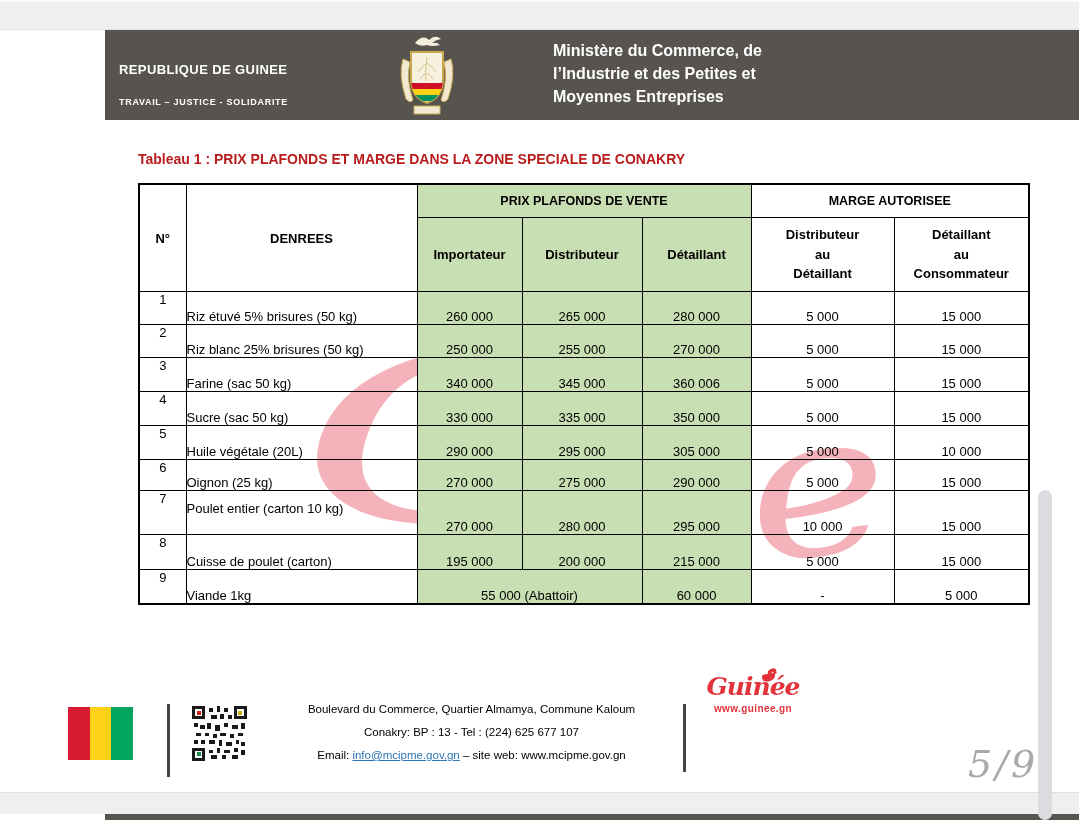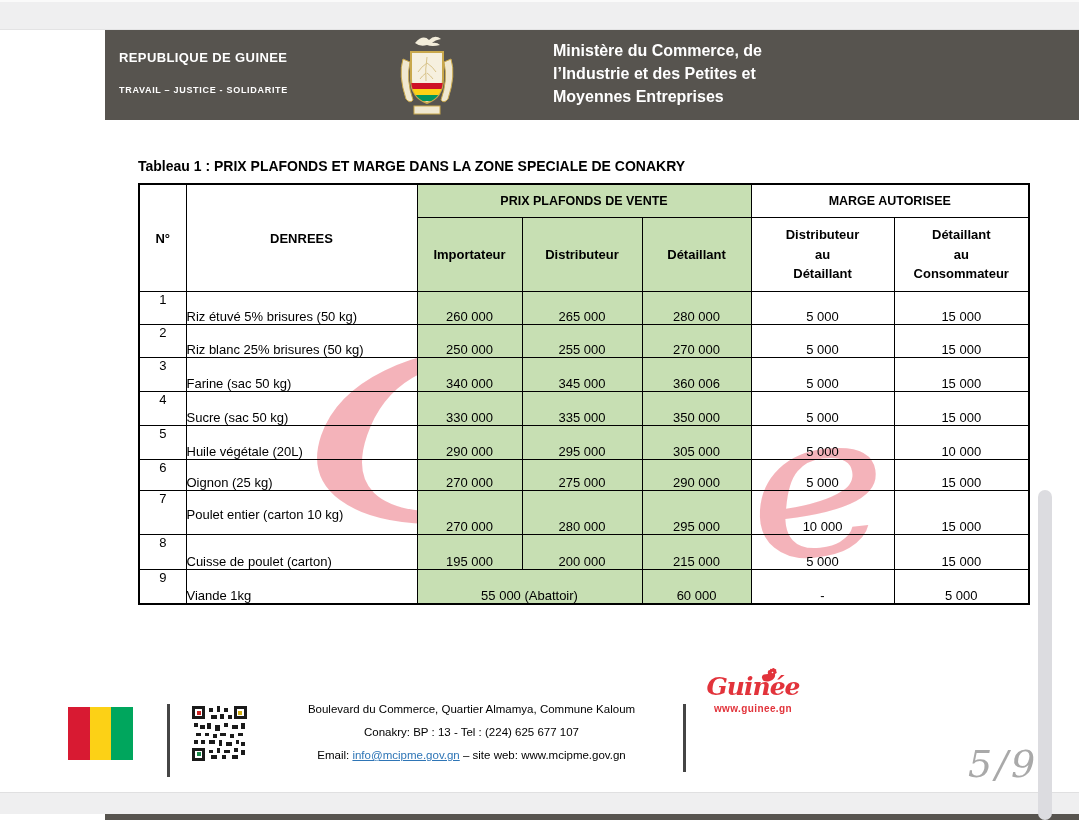--- a/index.html
+++ b/index.html
@@ -8,47 +8,47 @@
     background:#ffffff;font-family:"Liberation Sans",sans-serif;
   }
   
   .gap-top{position:absolute;left:0;top:0;width:1079px;height:27px;background:#efeff0;border-top:2px solid #fafafa;border-bottom:1px solid #e3e3e4;z-index:3;}
   .gap-bottom{position:absolute;left:0;top:792px;width:1079px;height:22px;background:#efeff0;border-top:1px solid #e0e0e1;z-index:4;}
   .next-page{position:absolute;left:0;top:814px;width:1079px;height:6px;background:#ffffff;z-index:4;}
   .next-page .next-bar{position:absolute;left:105px;top:0;right:0;height:6px;background:#57544f;}
 
   
   .header-bar{position:absolute;left:105px;top:30px;right:0;height:90px;background:#57544f;z-index:2;color:#fff;}
-  .rep-block{position:absolute;left:14px;top:20px;}
+  .rep-block{position:absolute;left:14px;top:32px;}
   .rep-title{font-size:13px;font-weight:bold;letter-spacing:.4px;}
   .rep-motto{font-size:9px;font-weight:bold;letter-spacing:.7px;margin-top:20px;}
   .coat{position:absolute;left:291px;top:3px;}
   .ministry{position:absolute;left:448px;top:9px;width:320px;font-size:16px;font-weight:bold;line-height:23px;white-space:pre-line;}
 
   
-  .doc-title{position:absolute;left:138px;top:158px;font-size:14px;font-weight:bold;color:#000000;z-index:2;text-align:right;}
+  .doc-title{position:absolute;left:138px;top:151px;font-size:14px;font-weight:bold;color:#b91c1c;z-index:2;text-align:right;}
 
   
   .wm{position:absolute;z-index:1;font-family:"DejaVu Serif",serif;font-style:italic;color:#e74c5c;opacity:.42;line-height:1;pointer-events:none;}
   .wm-g{left:298px;top:322px;font-size:235px;transform:scaleX(1.75);transform-origin:left top;}
   .wm-e{left:728px;top:398px;font-size:195px;transform:scaleX(1.25) rotate(-8deg);transform-origin:left top;}
 
   
   table.price{position:absolute;left:138px;top:183px;width:890px;border-collapse:collapse;table-layout:fixed;z-index:2;color:#000;border:2px solid #000;}
   table.price th,table.price td{border:1px solid #000;padding:0;}
   .green{background:#c7dfb3;}
   th.group{height:32px;font-size:12.5px;font-weight:bold;text-align:center;vertical-align:middle;}
   tr.subhead th{height:73px;font-size:13px;font-weight:bold;text-align:center;vertical-align:middle;}
   th.span2{vertical-align:middle;text-align:center;font-size:13px;font-weight:bold;}
   .ml{white-space:pre-line;line-height:1.5;}
   td.num{text-align:center;vertical-align:top;padding-top:3px;font-size:13px;}
   td.den{vertical-align:bottom;text-align:left;padding:0 2px 4px 8px;font-size:13px;}
   td.val{text-align:center;vertical-align:bottom;padding-bottom:5px;font-size:13px;}
   tr.r{height:34px;} tr.h33{height:33px;} tr.h31{height:31px;} tr.h44{height:44px;} tr.h35{height:35px;}
-  tr.h44 td.den{vertical-align:top;padding-top:16px;}
+  tr.h44 td.den{vertical-align:top;padding-top:10px;}
 
   
   .flag{position:absolute;left:68px;top:707px;width:65px;height:53px;display:flex;z-index:2;}
   .flag div{flex:1;}
   .f-red{background:#d81a32;} .f-yellow{background:#fcd116;} .f-green{background:#00a65d;}
   .fdiv{position:absolute;width:3px;background:#454545;z-index:2;}
   .fdiv1{left:167px;top:704px;height:73px;}
   .fdiv2{left:683px;top:704px;height:68px;}
   .qr{position:absolute;left:192px;top:706px;z-index:2;}
   .addr{position:absolute;left:248px;top:703px;width:412px;text-align:center;font-size:11.5px;color:#000;z-index:2;}

